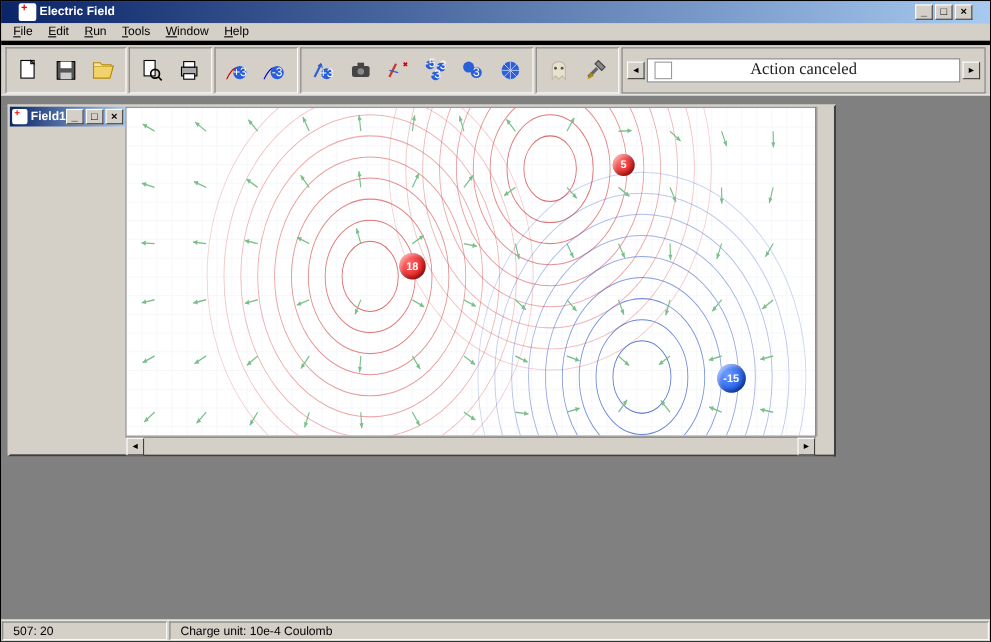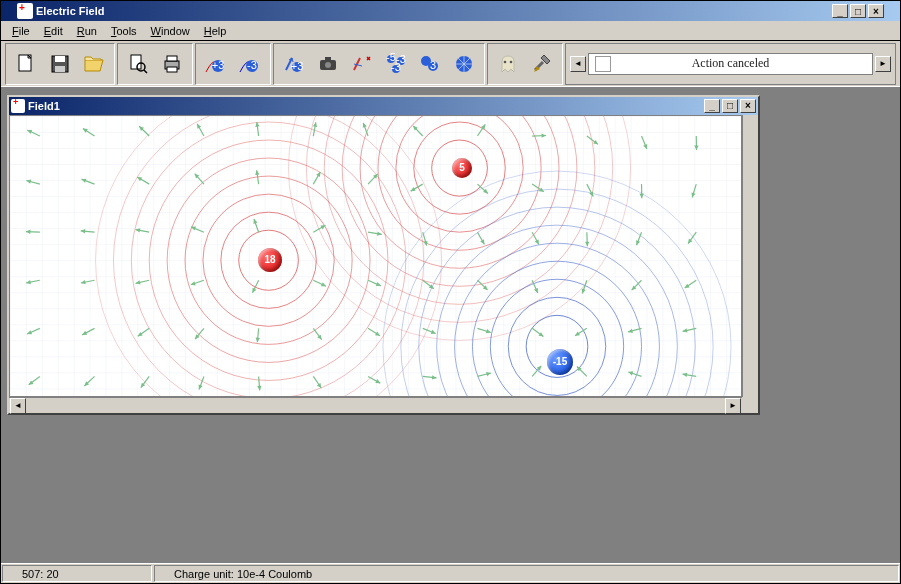--- a/index.html
+++ b/index.html
@@ -3,47 +3,47 @@
 <meta charset="utf-8">
 <style>
 *{box-sizing:border-box;margin:0;padding:0;font-family:Tahoma,Arial,sans-serif;font-size:11px;-webkit-user-select:none;user-select:none}
 body{background:#808080;width:901px;height:584px;overflow:hidden;display:flex;flex-direction:column;border:1px solid #000}
 .titlebar{height:20px;background:linear-gradient(90deg,#0a2468 0%,#a6caf0 100%);display:flex;align-items:center;color:#fff;padding:0 16px}
 .titlebar .icon{width:16px;height:16px;margin-right:3px;background:#fff;border-radius:2px;position:relative}
 .titlebar .icon::after{content:"+";color:red;font-weight:bold;position:absolute;left:2px;top:-1px;font-size:10px}
 .titlebar .title{font-weight:bold;flex:1}
 .winbtns{display:flex;gap:2px}
 .winbtn{width:16px;height:14px;background:#d4d0c8;border:1px solid #fff;border-right-color:#404040;border-bottom-color:#404040;display:flex;align-items:center;justify-content:center;font-family:Marlett,Arial;font-size:10px;font-weight:bold;color:#000}
-.menubar{height:20px;background:#d4d0c8;display:flex;align-items:center;padding:0 4px;border-bottom:1px solid #000000}
+.menubar{height:20px;background:#d4d0c8;display:flex;align-items:center;padding:0 4px;border-bottom:4px solid #000000}
 .menuitem{padding:2px 7px;cursor:default}
 .menuitem .u{text-decoration:underline}
 .toolbar{height:46px;background:#d4d0c8;display:flex;align-items:center;padding:2px 4px;gap:2px;border-bottom:1px solid #fff}
 .tgroup{display:flex;gap:2px;padding:4px;border:1px solid #fff;border-left-color:#808080;border-top-color:#808080}
 .tbtn{width:32px;height:32px;background:#d4d0c8;border:1px solid #d4d0c8;display:flex;align-items:center;justify-content:center;position:relative}
 .tbtn svg{width:24px;height:24px}
 .docwell{flex:1}
 .docwell .tw{height:42px;background:#d4d0c8;border:1px solid #808080;display:flex;align-items:center;padding:0 4px;overflow:hidden}
 .docwell .twinner{flex:1;background:#fff;height:22px;border:1px solid #808080;margin:0 2px;position:relative;display:flex;align-items:center;justify-content:center;color:#888;font-size:12px}
 .docwell .twinner::before{content:"";position:absolute;left:6px;top:2px;width:14px;height:14px;border:1px solid #999}
 .sarrow{width:16px;height:16px;background:#d4d0c8;border:1px solid #fff;border-right-color:#404040;border-bottom-color:#404040;display:flex;align-items:center;justify-content:center;font-size:8px}
 .client{flex:1;background:#808080;position:relative;padding:6px}
-.childwin{position:absolute;left:6px;top:8px;width:753px;height:320px;background:#d4d0c8;border:2px solid #404040;border-top-color:#d4d0c8;border-left-color:#d4d0c8;display:flex;flex-direction:column}
+.childwin{position:absolute;left:6px;top:8px;width:753px;height:320px;background:#d4d0c8;border:2px solid #404040;border-top-color:#d4d0c8;border-left-color:#d4d0c8;display:flex;flex-direction:row}
 .childwin .ctitle{height:18px;background:linear-gradient(90deg,#0a2468 0%,#a6caf0 100%);display:flex;align-items:center;color:#fff;padding:0 2px}
 .childwin .ctitle .icon{width:14px;height:14px;margin-right:3px;background:#fff;border-radius:2px;position:relative}
 .childwin .ctitle .icon::after{content:"+";color:red;font-weight:bold;position:absolute;left:2px;top:-2px;font-size:9px}
 .childwin .ctitle .t{font-weight:bold;flex:1}
 .childwin .cbody{flex:1;display:flex;flex-direction:column}
 .childwin .canvaswrap{flex:1;display:flex}
 .childwin .canvas{flex:1;background:#fff;position:relative;overflow:hidden;border:1px solid #808080}
 .vscroll{width:16px;background:#d4d0c8;border-left:1px solid #808080}
 .hscrollrow{height:16px;display:flex;background:#d4d0c8}
 .hscroll{flex:1;background:#d4d0c8;border-top:1px solid #808080;display:flex;align-items:center;justify-content:space-between;padding:0 1px}
 .corner{width:16px;background:#d4d0c8}
 .statusbar{height:20px;background:#d4d0c8;display:flex;border-top:1px solid #fff}
-.spane{border:1px solid #808080;border-right-color:#fff;border-bottom-color:#fff;padding:2px 19px;margin:1px;display:flex;align-items:center}
+.spane{border:1px solid #808080;border-right-color:#fff;border-bottom-color:#fff;padding:2px 9px;margin:1px;display:flex;align-items:center}
 .spane.p1{width:150px}
 .spane.p2{flex:1}
 .charge{position:absolute;border-radius:50%;display:flex;align-items:center;justify-content:center;color:#fff;font-size:10px;font-weight:bold;box-shadow:inset -2px -2px 4px rgba(0,0,0,.4),inset 2px 2px 3px rgba(255,255,255,.5)}
 .charge.pos{background:radial-gradient(circle at 35% 35%,#ff6b6b,#e00000)}
 .charge.neg{background:radial-gradient(circle at 35% 35%,#6b9bff,#0040e0)}
 </style>
 </head>
 <body>
 
 <div class="titlebar">
@@ -179,21 +179,21 @@
           <path d="M5 18 L13 10" stroke="#666" stroke-width="3"></path>
           <path d="M11 6 L17 12 L20 9 L14 3 Z" fill="#888" stroke="#444"></path>
           <path d="M7 14 L4 20 L10 17" fill="#b58a00"></path>
         </svg>
       </div>
   </div>
   <div class="docwell">
     <div class="tw">
       <div class="sarrow">◄</div>
       <div class="twinner">
-          <span style="font-family:'Times New Roman',serif;font-size:12px;color:#222">Action canceled</span>
+          <span style="font-family:'Times New Roman',serif;font-size:15px;color:#222">Action canceled</span>
         </div>
       <div class="sarrow">►</div>
     </div>
   </div>
 </div>
 
 <div class="client">
   <div class="childwin">
     <div class="ctitle">
       <div class="icon"></div>

